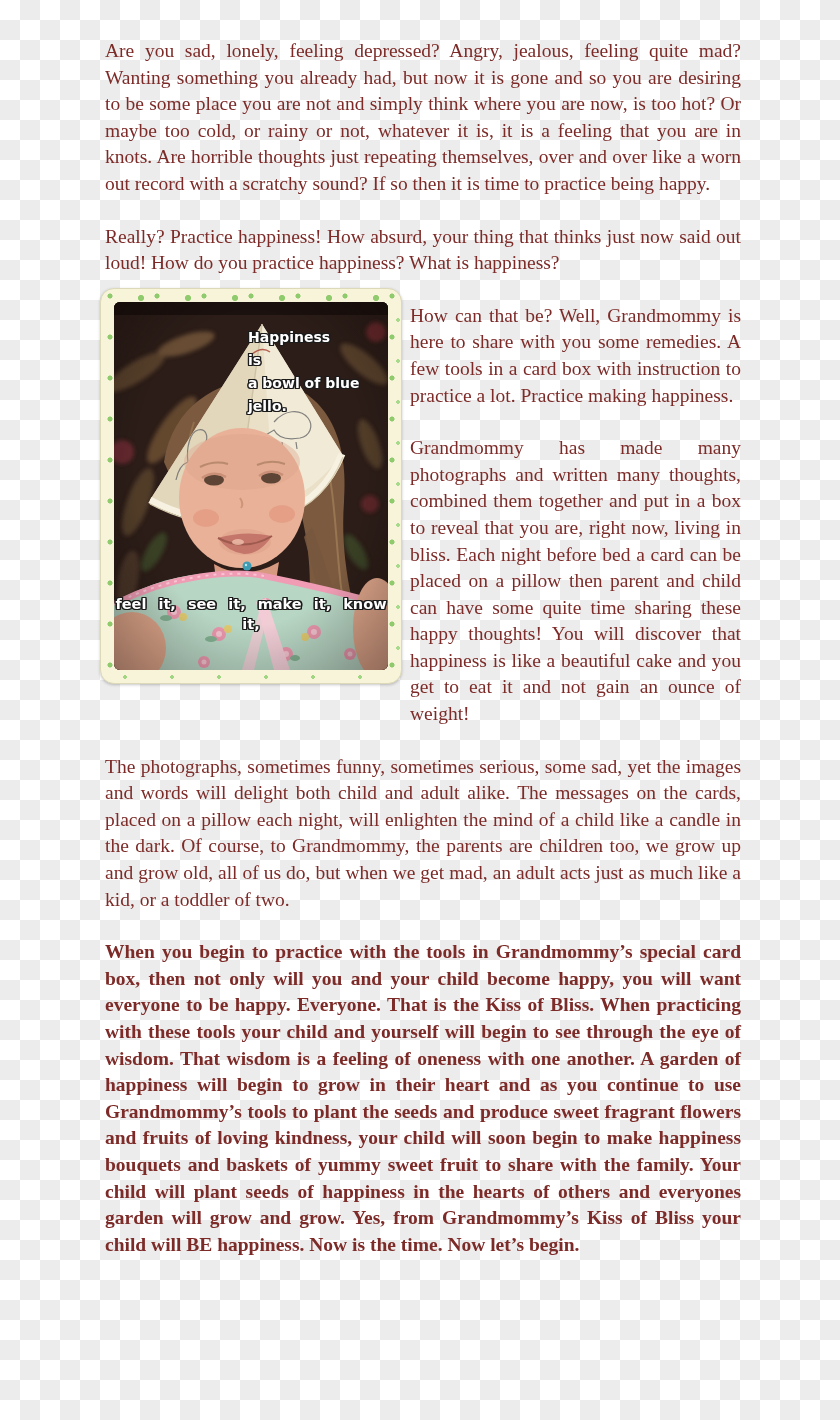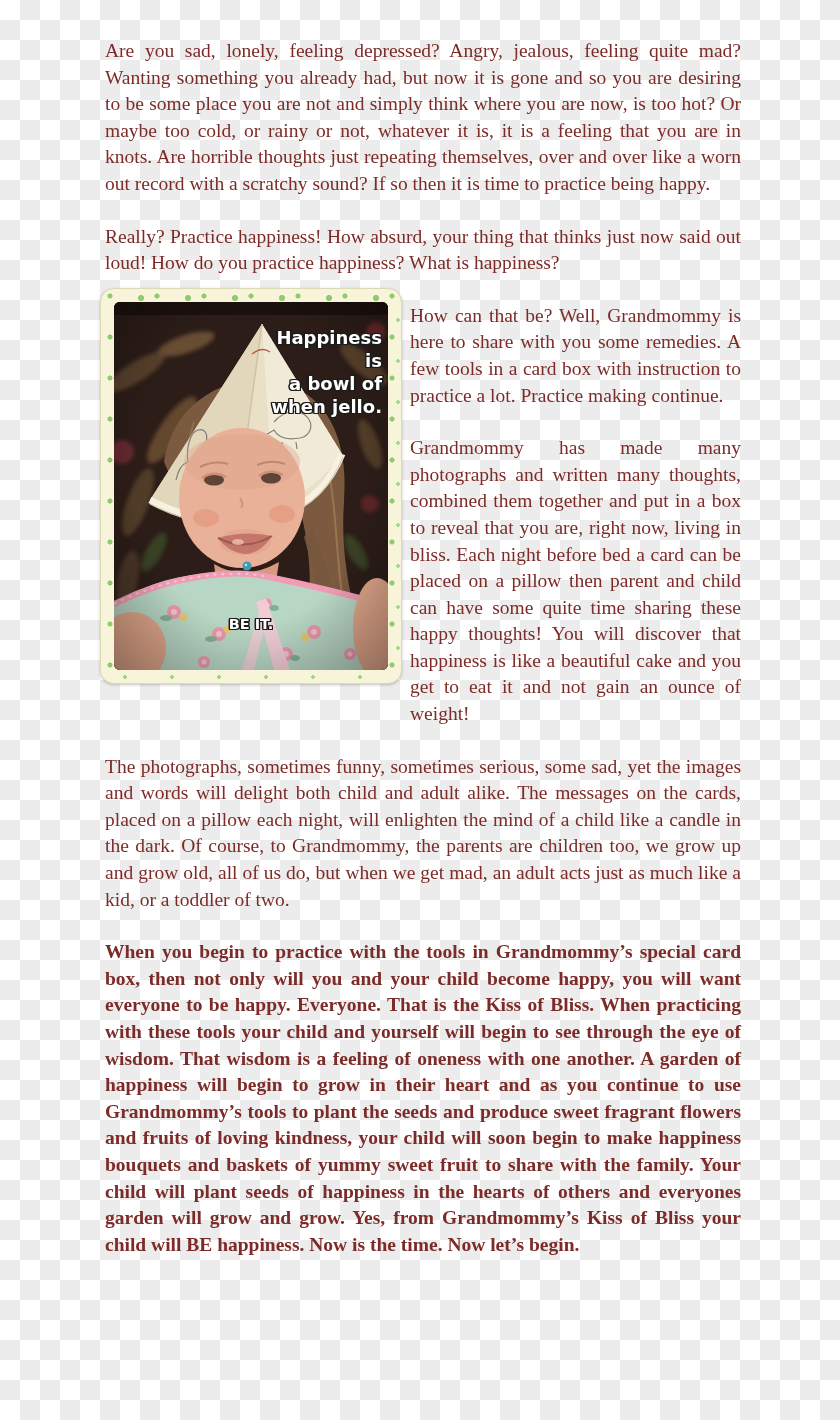--- a/index.html
+++ b/index.html
@@ -46,22 +46,22 @@
   .caption { 
     position:absolute; color:#ffffff; font-weight:bold;
     font-family:"DejaVu Sans","Liberation Sans",sans-serif;
     text-shadow:
       -1.3px -1.3px 0 #1c1c1c, 1.3px -1.3px 0 #1c1c1c,
       -1.3px  1.3px 0 #1c1c1c, 1.3px  1.3px 0 #1c1c1c,
        0 -1.3px 0 #1c1c1c, 0 1.3px 0 #1c1c1c,
       -1.3px 0 0 #1c1c1c, 1.3px 0 0 #1c1c1c;
   }
   .caption-top {
-    top:24px; right:6px; width:134px; text-align:right;
-    font-size:18px; line-height:23px;
+    top:24px; right:6px; width:134px; text-align:left;
+    font-size:14px; line-height:23px;
   }
   .caption-bottom {
     left:0; right:0; bottom:36px; text-align:center;
     font-size:14.5px; line-height:20px;
   }
   .caption-bottom .cb-line1 { word-spacing:6px; }
   .caption-bottom .cb-line2 { word-spacing:7px; }
 </style>
 </head>
 <body>
@@ -196,32 +196,32 @@
         <ellipse cx="263" cy="326" rx="24" ry="50" fill="#e2a88c"></ellipse>
         <path d="M152,296 L176,368 L160,368 L142,300 Z" fill="#f2cbd6" opacity="0.95"></path>
         <path d="M148,300 L128,368 L140,368 L156,302 Z" fill="#f2cbd6" opacity="0.8"></path>
 
         <rect width="274" height="368" fill="url(#vig)"></rect>
       </svg>
 
       <div class="caption caption-top">
         <div>Happiness</div>
         <div>is</div>
-        <div>a bowl of when jello.</div>
+        <div>a bowl of blue jello.</div>
       </div>
 
       <div class="caption caption-bottom">
-        <div class="cb-line3">BE IT.</div>
+        <div class="cb-line2">feel it, see it, make it, know it,</div>
       </div>
 
     </div>
   </div>
 
 
-  <p>How can that be? Well, Grandmommy is here to share with you some remedies. A few tools in a card box with instruction to practice a lot. Practice making continue.</p>
+  <p>How can that be? Well, Grandmommy is here to share with you some remedies. A few tools in a card box with instruction to practice a lot. Practice making happiness.</p>
 
   <p>Grandmommy has made many photographs and written many thoughts, combined them together and put in a box to reveal that you are, right now, living in bliss. Each night before bed a card can be placed on a pillow then parent and child can have some quite time sharing these happy thoughts! You will discover that happiness is like a beautiful cake and you get to eat it and not gain an ounce of weight!</p>
 
   <p>The photographs, sometimes funny, sometimes serious, some sad, yet the images and words will delight both child and adult alike. The messages on the cards, placed on a pillow each night, will enlighten the mind of a child like a candle in the dark. Of course, to Grandmommy, the parents are children too, we grow up and grow old, all of us do, but when we get mad, an adult acts just as much like a kid, or a toddler of two.</p>
 
   <p>When you begin to practice with the tools in Grandmommy’s special card box, then not only will you and your child become happy, you will want everyone to be happy. Everyone. That is the Kiss of Bliss. When practicing with these tools your child and yourself will begin to see through the eye of wisdom. That wisdom is a feeling of oneness with one another. A garden of happiness will begin to grow in their heart and as you continue to use Grandmommy’s tools to plant the seeds and produce sweet fragrant flowers and fruits of loving kindness, your child will soon begin to make happiness bouquets and baskets of yummy sweet fruit to share with the family. Your child will plant seeds of happiness in the hearts of others and everyones garden will grow and grow. Yes, from Grandmommy’s Kiss of Bliss your child will BE happiness. Now is the time. Now let’s begin.</p>
 
 </div>
 
 </body></html>

